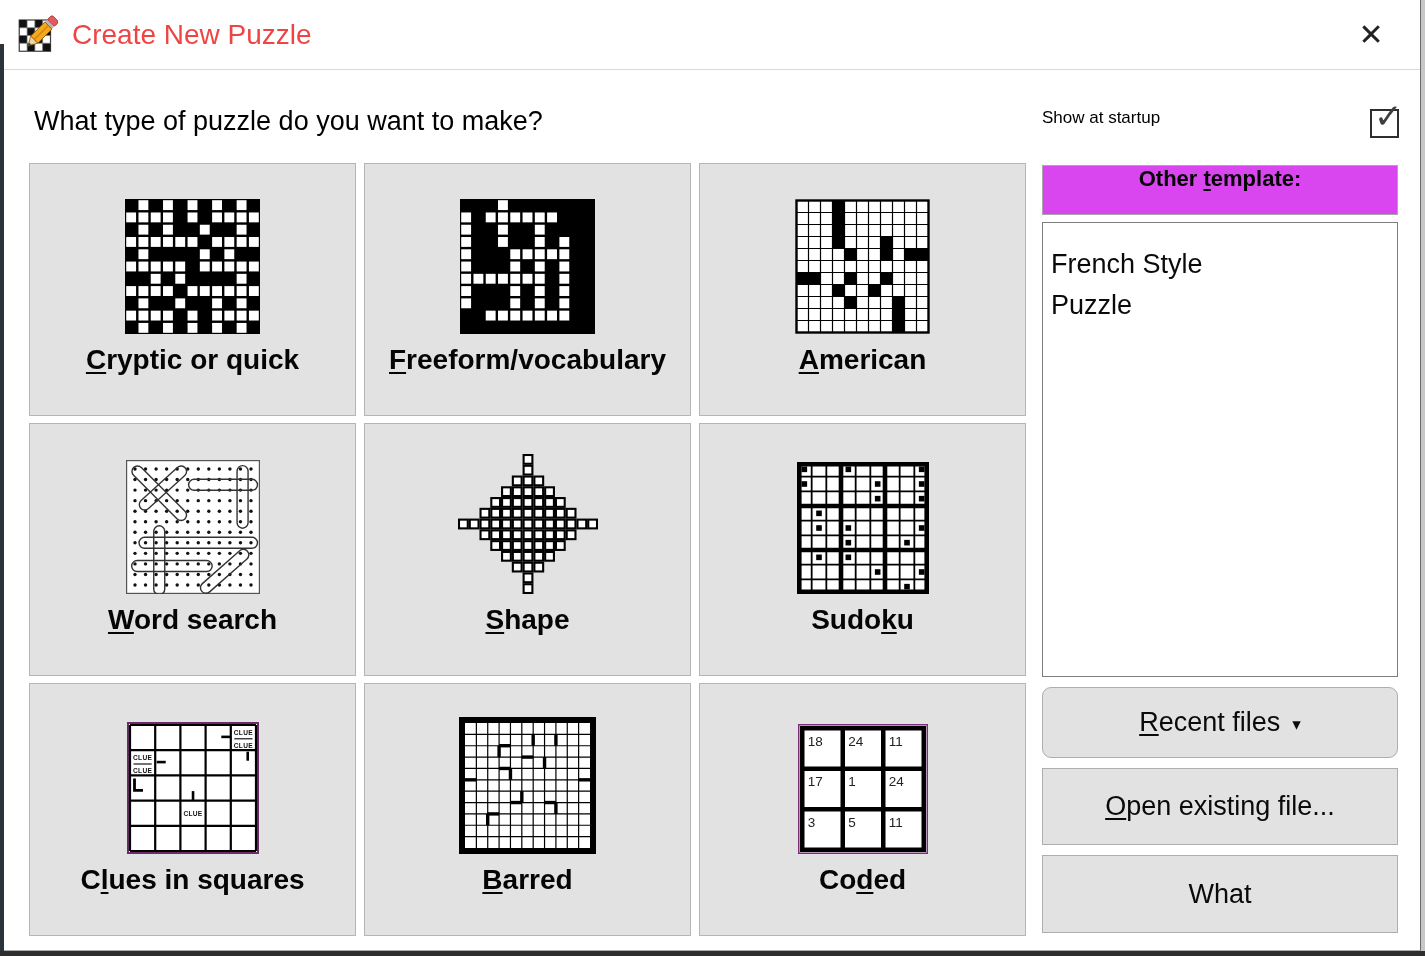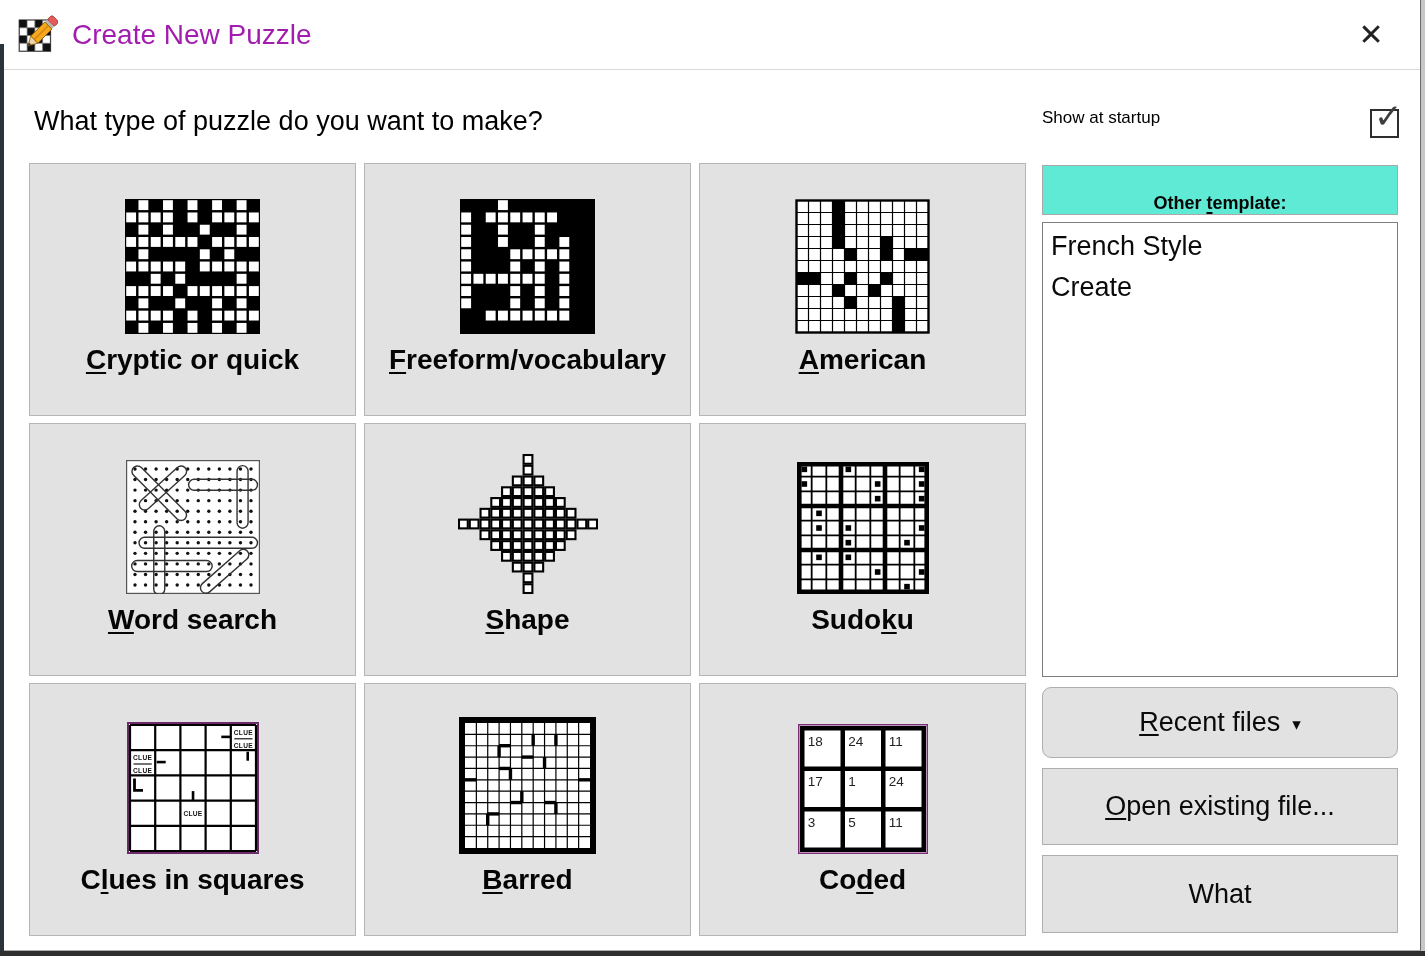--- a/index.html
+++ b/index.html
@@ -9,45 +9,45 @@
   .edge-left{position:absolute;left:0;top:44px;width:4px;height:912px;background:#2b333b;}
   .edge-right{position:absolute;left:1421px;top:0;width:4px;height:956px;background:#c7c7c7;}
   .edge-bottom{position:absolute;left:0;top:951px;width:1425px;height:5px;background:#2e2e2e;}
 
   .dialog{position:absolute;left:4px;top:0;width:1417px;height:951px;background:#fff;
           border-right:1px solid #6a6a6a;border-bottom:1px solid #aeaeae;box-sizing:border-box;}
 
   .titlebar{position:absolute;left:0;top:0;width:100%;height:70px;background:#fff;
             border-bottom:1px solid #d9d9d9;box-sizing:border-box;display:flex;align-items:center;}
   .app-icon{width:40px;height:40px;margin:0 14px 0 14px;flex:0 0 auto;}
-  .win-title{font-size:28px;color:#a21caf;}
+  .win-title{font-size:28px;color:#ef4444;}
   .close-btn{position:absolute;top:0;right:20px;width:58px;height:68px;border:none;background:transparent;
              display:flex;align-items:center;justify-content:center;font-size:30px;color:#222;
              font-family:"Liberation Sans",sans-serif;cursor:pointer;}
 
   .question{position:absolute;left:30px;top:106px;font-size:27px;color:#000;}
   .startup-label{position:absolute;left:1038px;top:108px;font-size:17px;color:#000;}
   .checkbox{position:absolute;left:1366px;top:109px;width:29px;height:29px;border:2px solid #2e2e2e;
             background:#fff;box-sizing:border-box;cursor:pointer;}
   .checkbox .check{position:absolute;left:2px;top:-12px;font-size:34px;color:#3f3f3f;line-height:1;}
 
   .tiles{position:absolute;left:25px;top:163px;display:grid;
          grid-template-columns:repeat(3,327px);grid-auto-rows:253px;gap:7px 8px;}
   .tile{background:#e2e2e2;border:1px solid #b5b5b5;box-sizing:border-box;margin:0;padding:30px 0 0 0;
         display:flex;flex-direction:column;align-items:center;cursor:pointer;
         font-family:"Liberation Sans",sans-serif;}
   .tile-art{height:140px;display:flex;align-items:flex-end;justify-content:center;}
   .tile-label{margin-top:10px;font-size:28px;font-weight:700;color:#050505;}
 
   .side{position:absolute;left:1038px;top:165px;width:356px;}
-  .side-header{height:50px;background:#5eead4;border:1px solid #a9a9a9;box-sizing:border-box;
-               display:flex;align-items:flex-end;justify-content:center;
-               font-size:18px;font-weight:700;color:#050505;}
+  .side-header{height:50px;background:#d946ef;border:1px solid #a9a9a9;box-sizing:border-box;
+               display:flex;align-items:flex-start;justify-content:center;
+               font-size:22px;font-weight:700;color:#050505;}
   .listbox{margin-top:7px;height:455px;background:#fff;border:1px solid #7d7d7d;
-           box-sizing:border-box;overflow:hidden;padding-top:3px;}
+           box-sizing:border-box;overflow:hidden;padding-top:21px;}
   .list-item{font-size:27px;color:#0a0a0a;line-height:41px;padding-left:8px;cursor:pointer;}
   .side-btn{display:flex;align-items:center;justify-content:center;width:356px;box-sizing:border-box;
             background:#e2e2e2;border:1px solid #aeaeae;font-size:27px;color:#0a0a0a;
             font-family:"Liberation Sans",sans-serif;cursor:pointer;}
   .btn-recent{margin-top:10px;height:71px;border-radius:9px;}
   .btn-open{margin-top:10px;height:77px;}
   .btn-close{margin-top:10px;height:78px;}
   .caret{font-size:17px;margin-left:12px;position:relative;top:2px;}
 
   .u{text-decoration:underline;text-decoration-thickness:2px;text-underline-offset:3px;}
@@ -684,21 +684,21 @@
       <span class="tile-label">Co<span class="u">d</span>ed</span>
     </button>
   </div>
 
   <div class="side">
     <div class="side-header">
       <span>Other <span class="u">t</span>emplate:</span>
     </div>
     <div class="listbox" id="template-list">
         <div class="list-item">French Style</div>
-        <div class="list-item">Create</div>
+        <div class="list-item">Puzzle</div>
       </div>
     <button class="side-btn btn-recent">
       <span><span class="u">R</span>ecent files</span>
       <span class="caret">▾</span>
     </button>
     <button class="side-btn btn-open">
       <span><span class="u">O</span>pen existing file...</span>
     </button>
     <button class="side-btn btn-close">
       <span>What</span>

